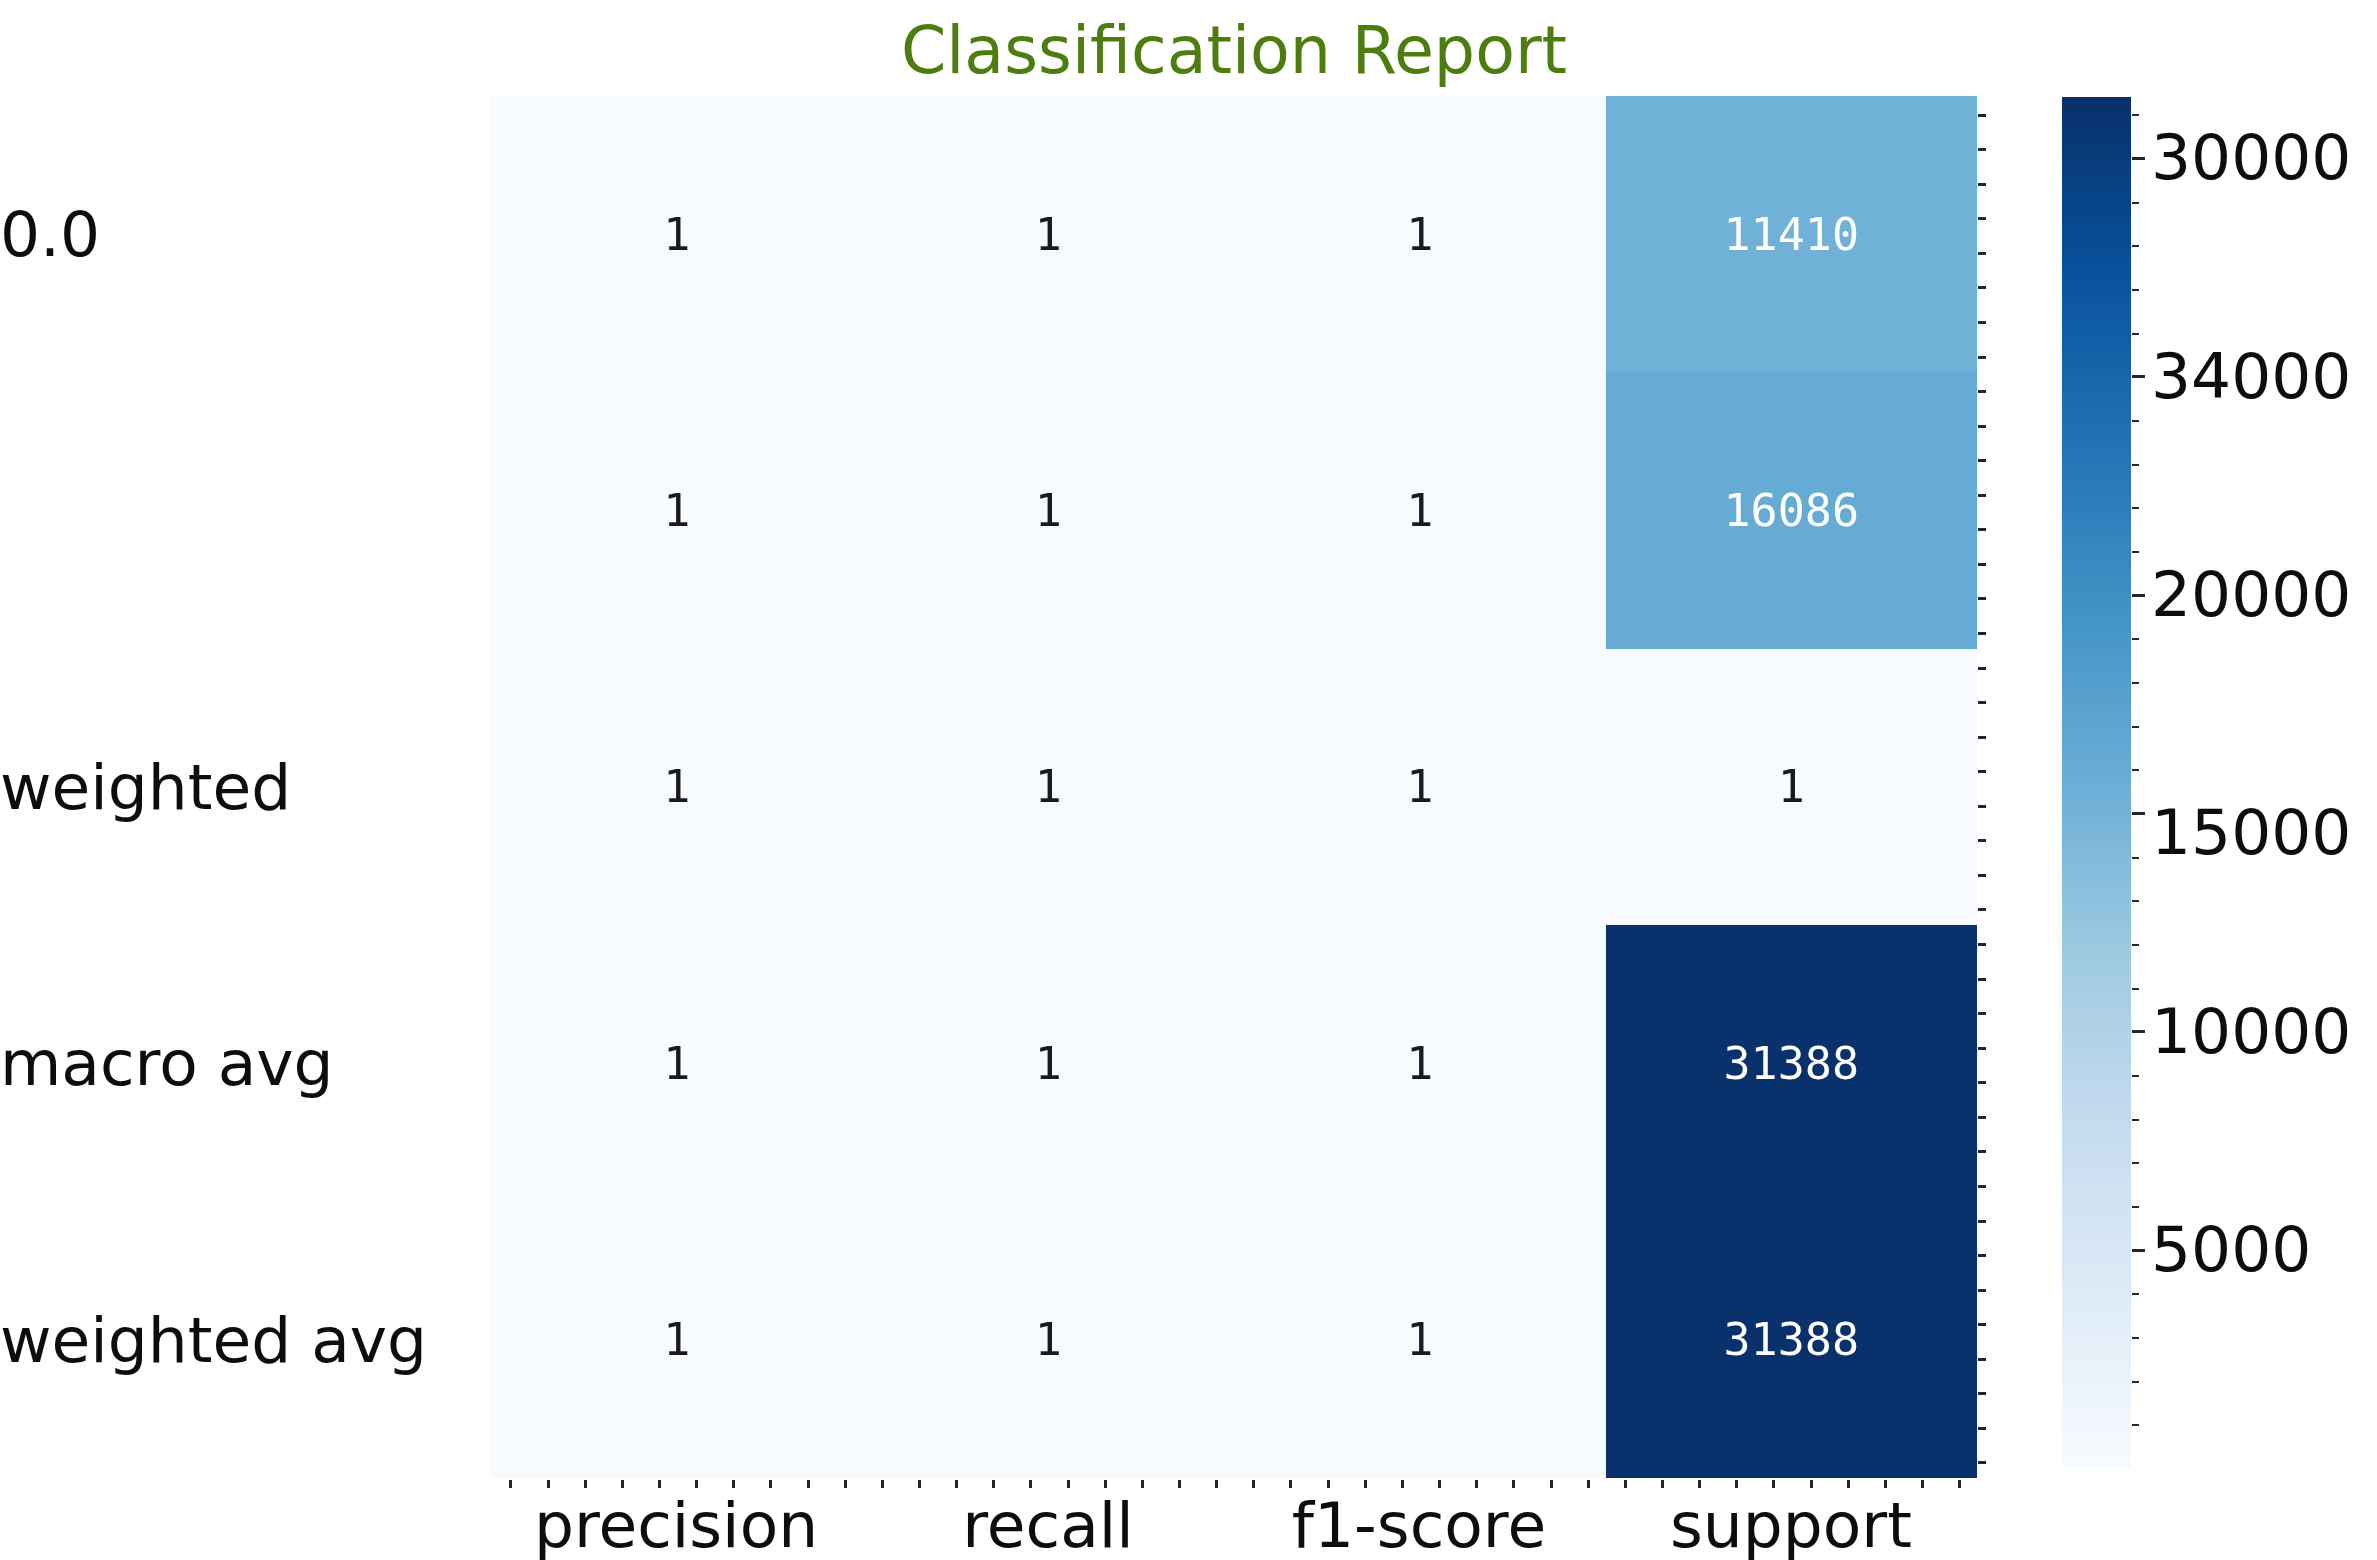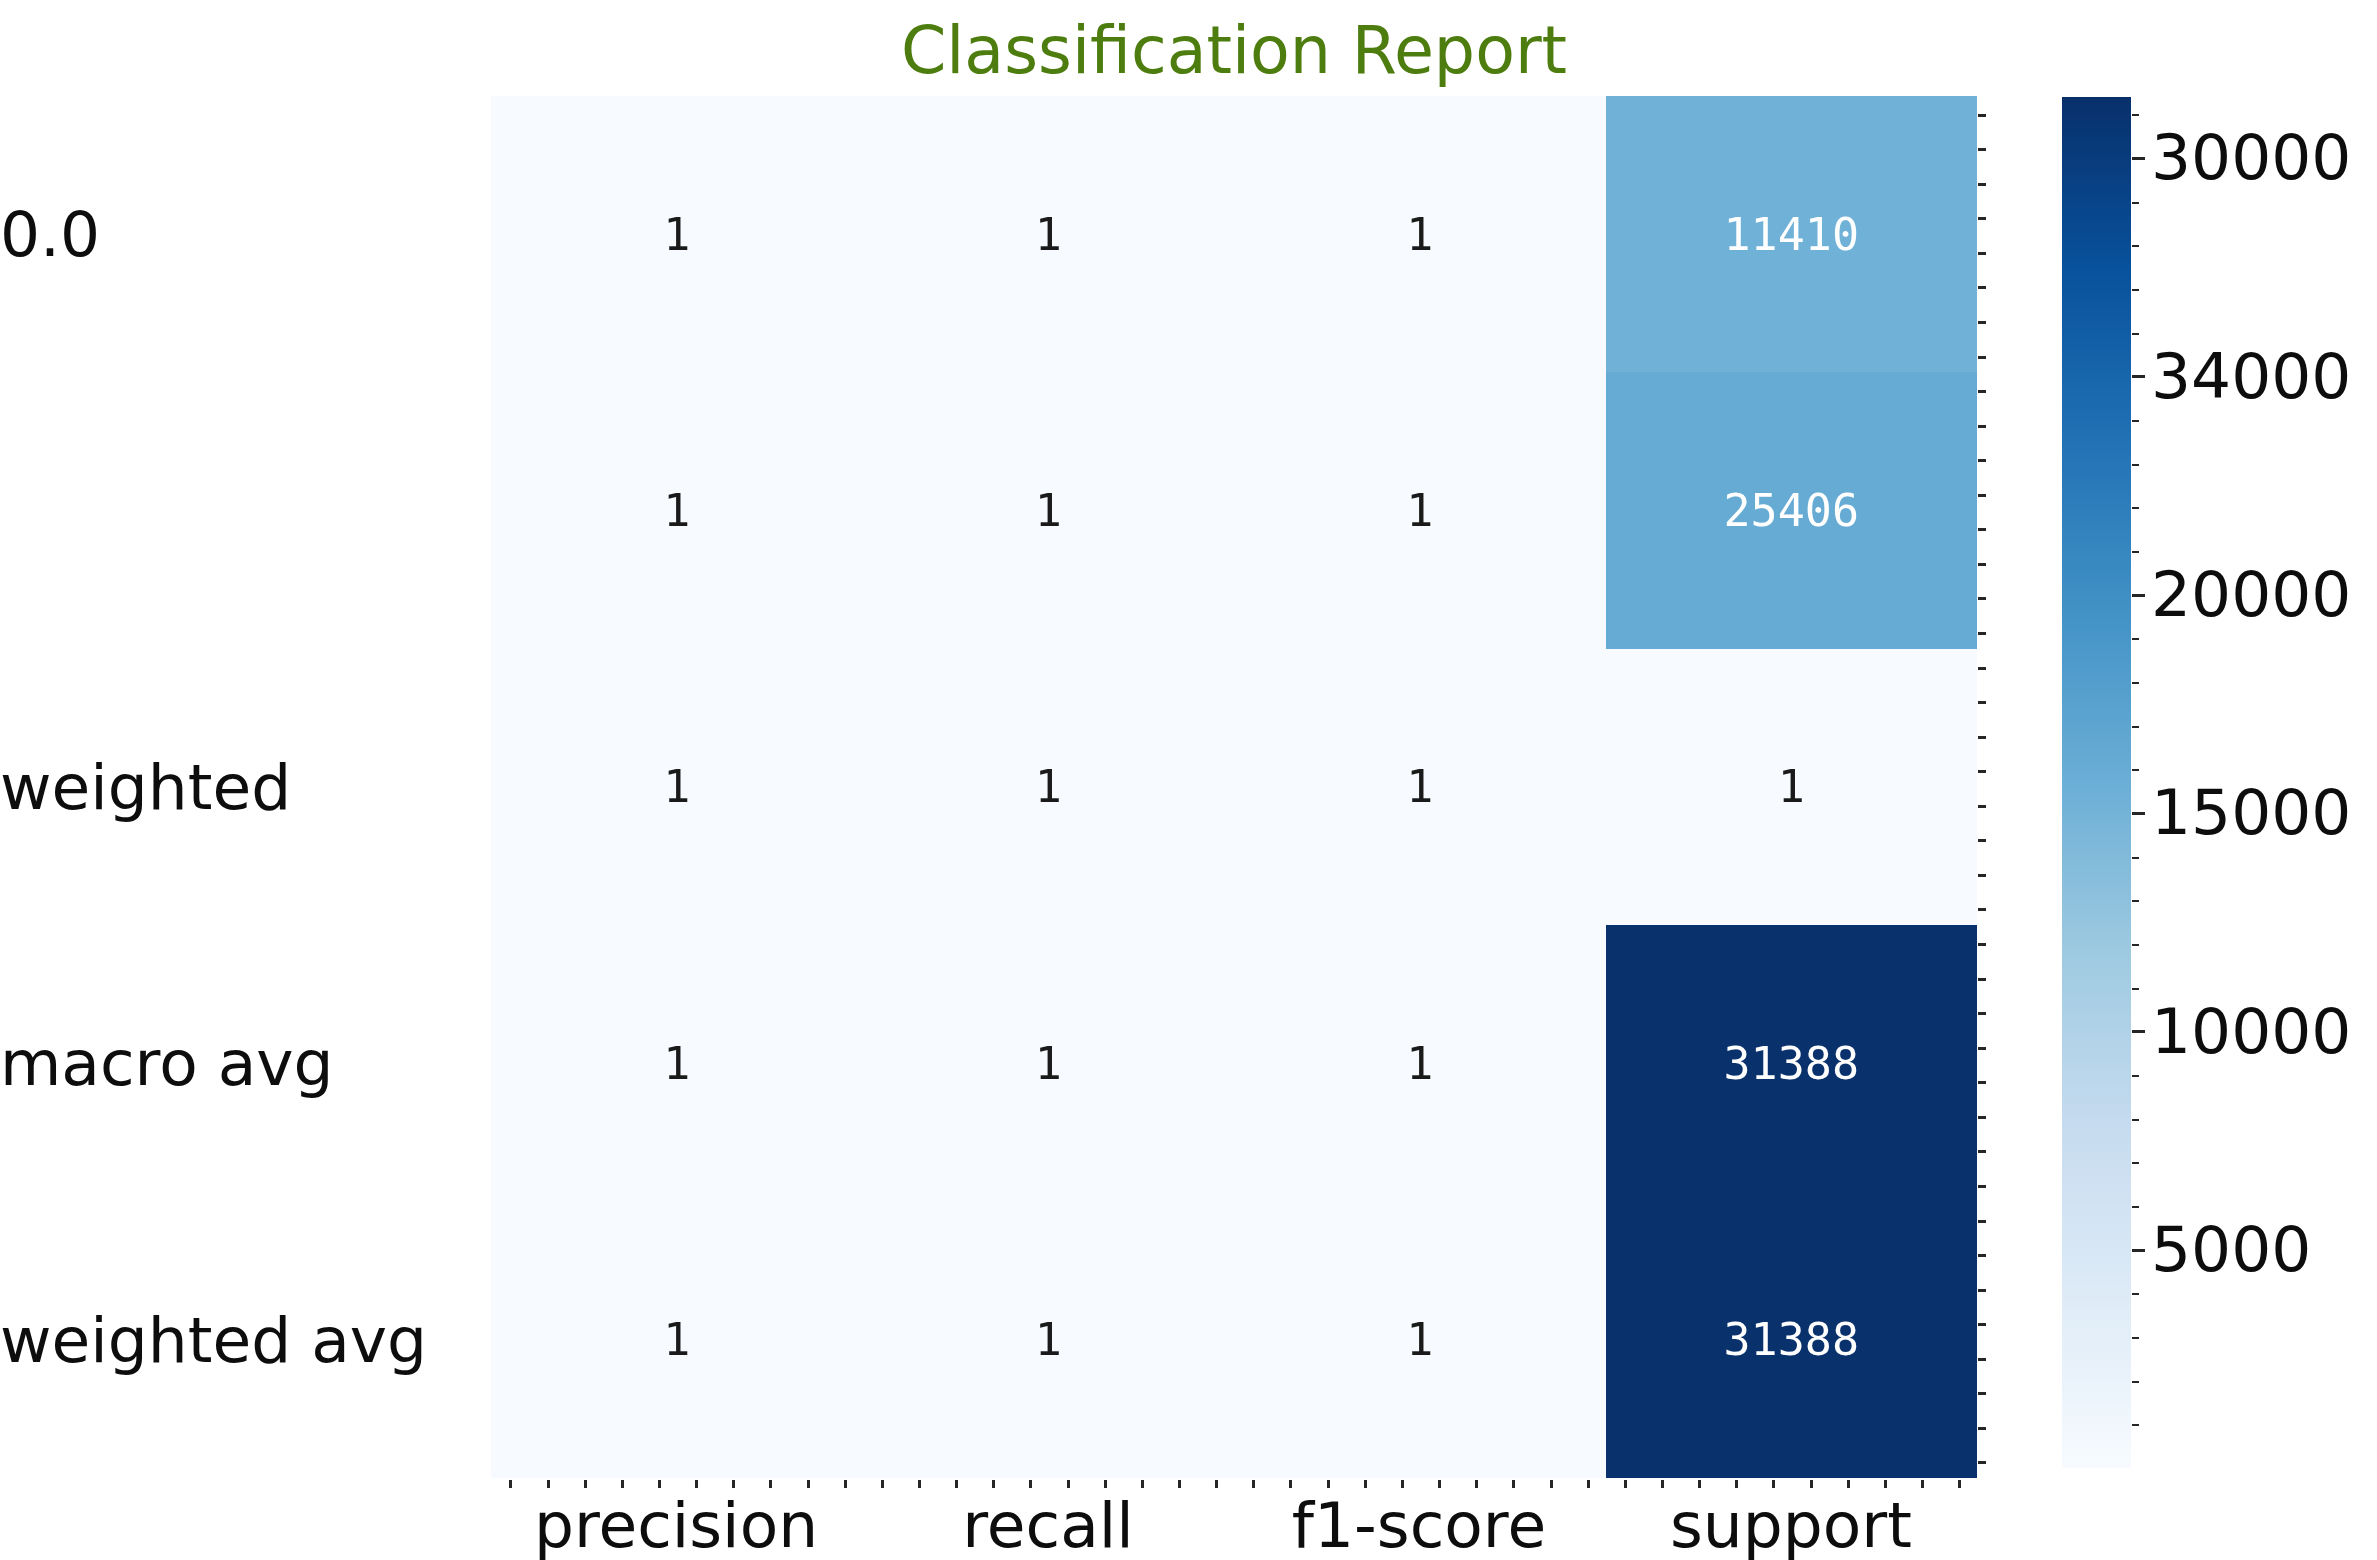--- a/index.html
+++ b/index.html
@@ -40,21 +40,21 @@
 <div class="figure">
   <div class="title">Classification Report</div>
   <div class="heatmap">
       <div class="cell" style="background: rgb(247, 251, 255); color: rgb(26, 26, 26);">1</div>
       <div class="cell" style="background: rgb(247, 251, 255); color: rgb(26, 26, 26);">1</div>
       <div class="cell" style="background: rgb(247, 251, 255); color: rgb(26, 26, 26);">1</div>
       <div class="cell" style="background: rgb(112, 177, 215); color: rgb(255, 255, 255);">11410</div>
       <div class="cell" style="background: rgb(247, 251, 255); color: rgb(26, 26, 26);">1</div>
       <div class="cell" style="background: rgb(247, 251, 255); color: rgb(26, 26, 26);">1</div>
       <div class="cell" style="background: rgb(247, 251, 255); color: rgb(26, 26, 26);">1</div>
-      <div class="cell" style="background: rgb(102, 171, 212); color: rgb(255, 255, 255);">25406</div>
+      <div class="cell" style="background: rgb(102, 171, 212); color: rgb(255, 255, 255);">16086</div>
       <div class="cell" style="background: rgb(247, 251, 255); color: rgb(26, 26, 26);">1</div>
       <div class="cell" style="background: rgb(247, 251, 255); color: rgb(26, 26, 26);">1</div>
       <div class="cell" style="background: rgb(247, 251, 255); color: rgb(26, 26, 26);">1</div>
       <div class="cell" style="background: rgb(247, 251, 255); color: rgb(26, 26, 26);">1</div>
       <div class="cell" style="background: rgb(247, 251, 255); color: rgb(26, 26, 26);">1</div>
       <div class="cell" style="background: rgb(247, 251, 255); color: rgb(26, 26, 26);">1</div>
       <div class="cell" style="background: rgb(247, 251, 255); color: rgb(26, 26, 26);">1</div>
       <div class="cell" style="background: rgb(9, 49, 108); color: rgb(255, 255, 255);">31388</div>
       <div class="cell" style="background: rgb(247, 251, 255); color: rgb(26, 26, 26);">1</div>
       <div class="cell" style="background: rgb(247, 251, 255); color: rgb(26, 26, 26);">1</div>
@@ -154,21 +154,21 @@
     <div class="tickmark" style="left: 1978px; top: 1392px; width: 8px; height: 2.7px;"></div>
     <div class="tickmark" style="left: 1978px; top: 1427px; width: 8px; height: 2.7px;"></div>
     <div class="tickmark" style="left: 1978px; top: 1461px; width: 8px; height: 2.7px;"></div>
     <div class="tickmark" style="left: 2132px; top: 157px; width: 12.6px; height: 2.7px;"></div>
     <div class="cblab" style="top: 117px;">30000</div>
     <div class="tickmark" style="left: 2132px; top: 375px; width: 12.6px; height: 2.7px;"></div>
     <div class="cblab" style="top: 336px;">34000</div>
     <div class="tickmark" style="left: 2132px; top: 594px; width: 12.6px; height: 2.7px;"></div>
     <div class="cblab" style="top: 554px;">20000</div>
     <div class="tickmark" style="left: 2132px; top: 812px; width: 12.6px; height: 2.7px;"></div>
-    <div class="cblab" style="top: 772px;">15000</div>
+    <div class="cblab" style="top: 792px;">15000</div>
     <div class="tickmark" style="left: 2132px; top: 1030px; width: 12.6px; height: 2.7px;"></div>
     <div class="cblab" style="top: 991px;">10000</div>
     <div class="tickmark" style="left: 2132px; top: 1249px; width: 12.6px; height: 2.7px;"></div>
     <div class="cblab" style="top: 1209px;">5000</div>
     <div class="tickmark" style="left: 2132px; top: 1424px; width: 7.2px; height: 1.8px;"></div>
     <div class="tickmark" style="left: 2132px; top: 1381px; width: 7.2px; height: 1.8px;"></div>
     <div class="tickmark" style="left: 2132px; top: 1337px; width: 7.2px; height: 1.8px;"></div>
     <div class="tickmark" style="left: 2132px; top: 1293px; width: 7.2px; height: 1.8px;"></div>
     <div class="tickmark" style="left: 2132px; top: 1206px; width: 7.2px; height: 1.8px;"></div>
     <div class="tickmark" style="left: 2132px; top: 1162px; width: 7.2px; height: 1.8px;"></div>

